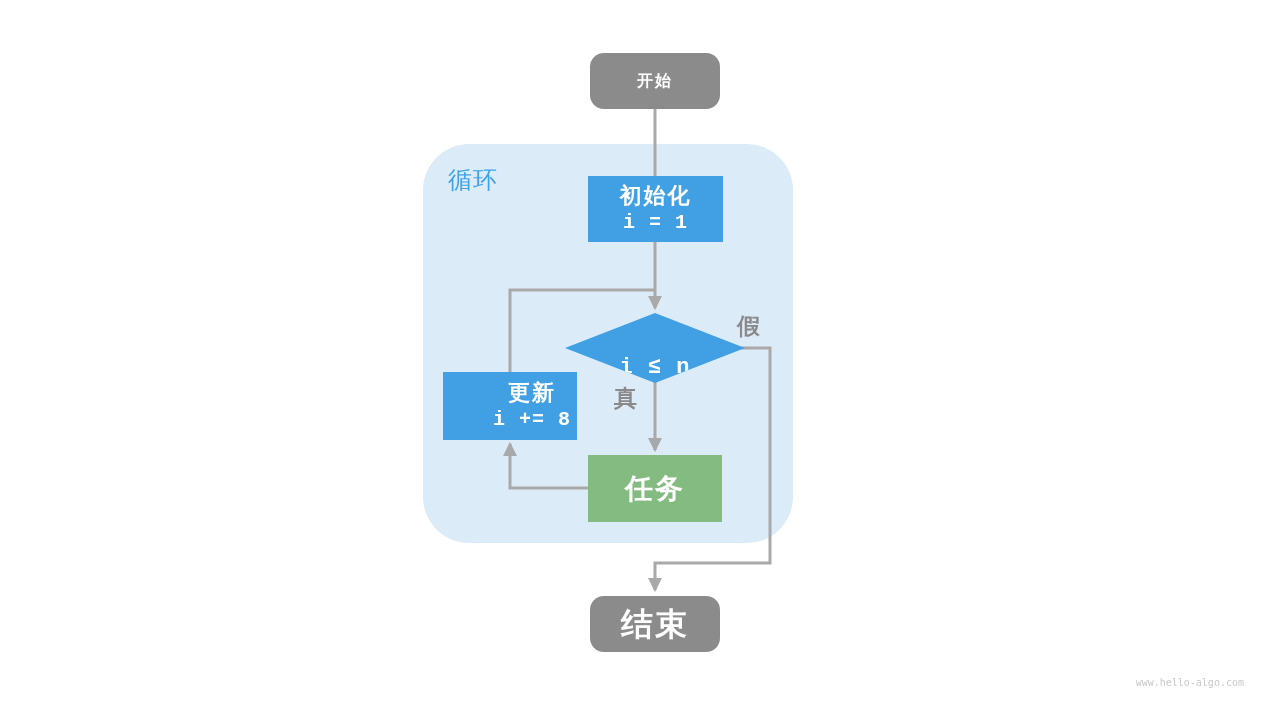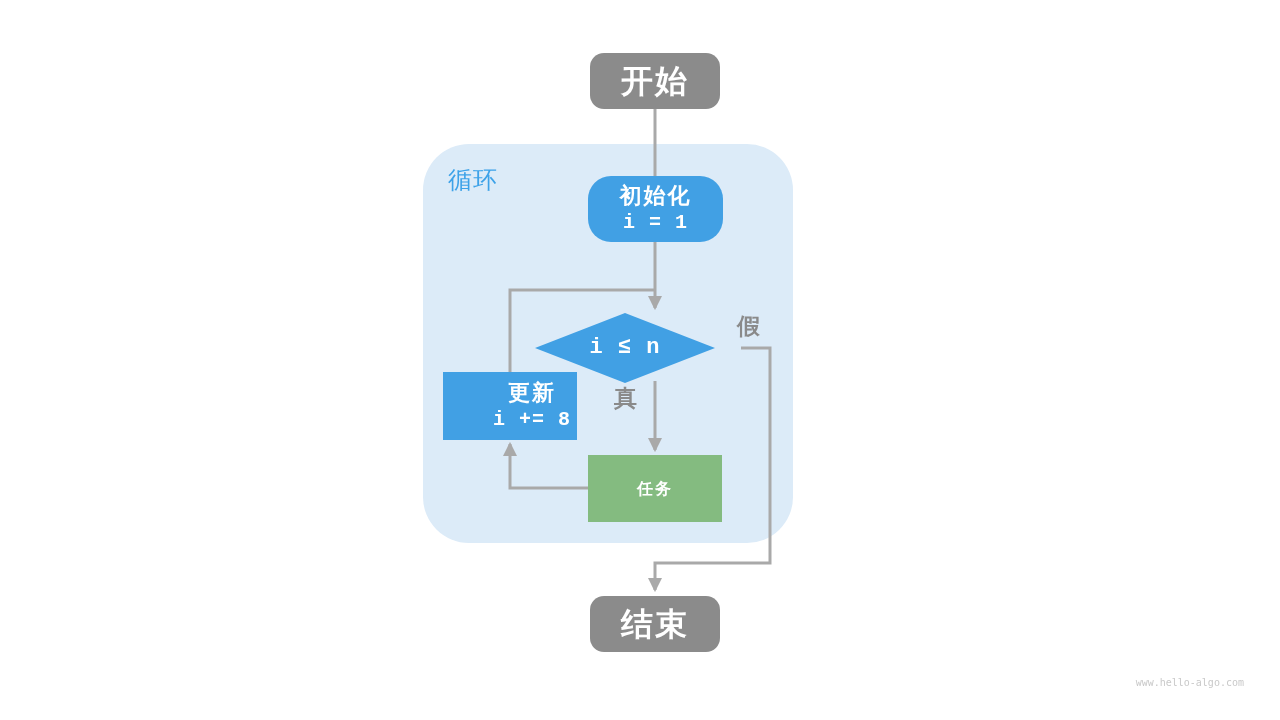--- a/index.html
+++ b/index.html
@@ -29,32 +29,33 @@
 
   .node{
     position:absolute;display:flex;flex-direction:column;
     align-items:center;justify-content:center;
     color:#ffffff;font-weight:bold;text-align:center;
   }
   .node .zh{font-size:22px;letter-spacing:2px;line-height:1.25;}
   .node .code{font-family:Liberation Mono, monospace;font-size:20px;font-weight:bold;line-height:1.3;letter-spacing:1px;}
 
   .node-start{left:590px;top:53px;width:130px;height:56px;background:var(--node-gray);border-radius:14px;}
-  .node-start .zh{font-size:32px;}
+  .node-start .zh{font-size:16px;}
   .node-end{left:590px;top:596px;width:130px;height:56px;background:var(--node-gray);border-radius:14px;}
   .node-end .zh{font-size:32px;}
 
-  .node-init{left:588px;top:176px;width:135px;height:66px;background:var(--node-blue);border-radius:23px;}
+  .node-init{left:588px;top:176px;width:135px;height:66px;background:var(--node-blue);}
   .node-update{left:443px;top:372px;width:134px;height:68px;background:var(--node-blue);padding-left:44px;}
   .node-task{left:588px;top:455px;width:134px;height:67px;background:var(--node-green);}
-  .node-task .zh{font-size:16px;}
+  .node-task .zh{font-size:28px;}
 
   .node-condition{
-    left:535px;top:313px;width:180px;height:70px;background:var(--node-blue);
+    left:565px;top:313px;width:180px;height:70px;background:var(--node-blue);
     clip-path:polygon(50% 0,100% 50%,50% 100%,0 50%);
+    justify-content:flex-end;
   }
   .node-condition .code{font-size:22px;}
 
   .edge-label{
     position:absolute;color:var(--edge-label);
     font-size:23px;font-weight:bold;
   }
   .edge-label-true{left:614px;top:383px;}
   .edge-label-false{left:737px;top:311px;}
 

